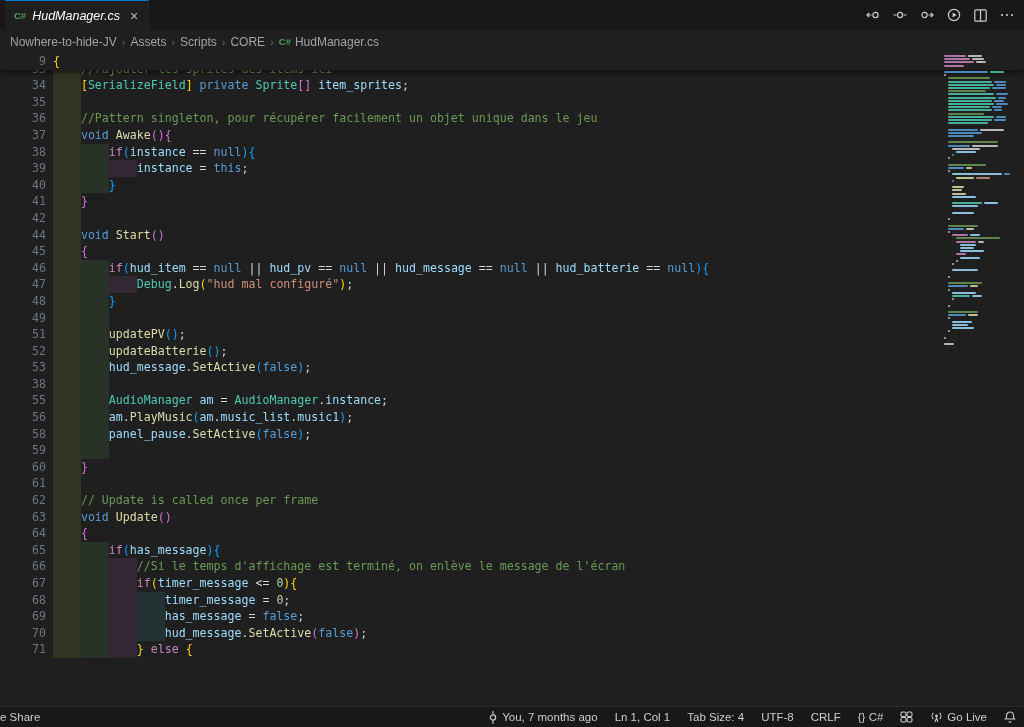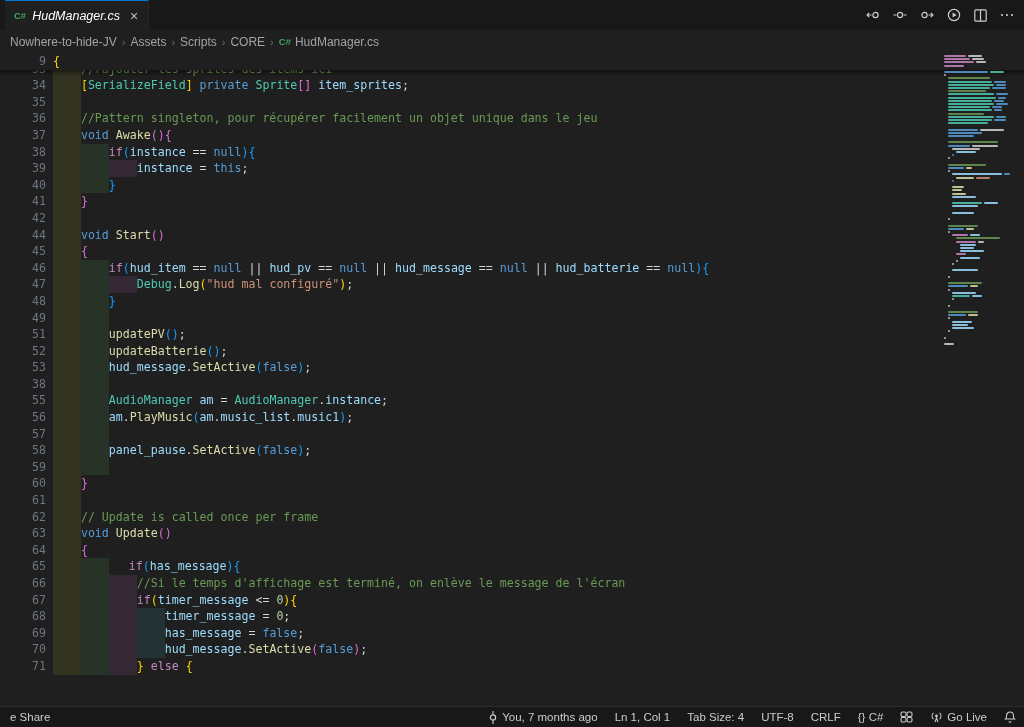--- a/index.html
+++ b/index.html
@@ -51,21 +51,21 @@
   .mm-row { position:absolute; height:2px; border-radius:1px; opacity:.85; }
 
   
   .statusbar { height:21px; background:#181818; border-top:1px solid #2b2b2b; flex:none;
     display:flex; align-items:center; justify-content:space-between; color:#cccccc;
     font-size:11.5px; padding:0 8px 0 0; }
   .sb-left { display:flex; align-items:center; overflow:hidden; }
   .sb-right { display:flex; align-items:center; gap:17px; }
   .sb-item { display:flex; align-items:center; gap:4px; cursor:pointer; white-space:nowrap; }
   .sb-item svg { display:block; }
-  .cutoff { margin-left:10px; }
+  .cutoff { margin-left:0; }
 </style>
 </head>
 <body>
 
 <div class="app">
 
   <div class="tabbar">
     <div class="tab">
       <span class="cs-icon">C#</span>
       <span class="tab-label">HudManager.cs</span>
@@ -146,29 +146,28 @@
         <div class="code-line"><span class="gutter">46</span><span class="content"><span class="band b0" style="left: 0ch;"></span><span class="band b1g" style="left: 4ch;"></span><span class="txt" style="padding-left: 8ch;"><span class="tk-c">if</span><span class="tk-b3">(</span><span class="tk-v">hud_item</span><span class="tk-p"> == </span><span class="tk-k">null</span><span class="tk-p"> || </span><span class="tk-v">hud_pv</span><span class="tk-p"> == </span><span class="tk-k">null</span><span class="tk-p"> || </span><span class="tk-v">hud_message</span><span class="tk-p"> == </span><span class="tk-k">null</span><span class="tk-p"> || </span><span class="tk-v">hud_batterie</span><span class="tk-p"> == </span><span class="tk-k">null</span><span class="tk-b3">){</span></span></span></div>
         <div class="code-line"><span class="gutter">47</span><span class="content"><span class="band b0" style="left: 0ch;"></span><span class="band b1g" style="left: 4ch;"></span><span class="band b2g" style="left: 8ch;"></span><span class="txt" style="padding-left: 12ch;"><span class="tk-t">Debug</span><span class="tk-p">.</span><span class="tk-f">Log</span><span class="tk-b1">(</span><span class="tk-s">"hud mal configuré"</span><span class="tk-b1">)</span><span class="tk-p">;</span></span></span></div>
         <div class="code-line"><span class="gutter">48</span><span class="content"><span class="band b0" style="left: 0ch;"></span><span class="band b1g" style="left: 4ch;"></span><span class="txt" style="padding-left: 8ch;"><span class="tk-b3">}</span></span></span></div>
         <div class="code-line"><span class="gutter">49</span><span class="content"><span class="band b0" style="left: 0ch;"></span><span class="band b1g" style="left: 4ch;"></span><span class="txt" style="padding-left: 8ch;"></span></span></div>
         <div class="code-line"><span class="gutter">51</span><span class="content"><span class="band b0" style="left: 0ch;"></span><span class="band b1g" style="left: 4ch;"></span><span class="txt" style="padding-left: 8ch;"><span class="tk-f">updatePV</span><span class="tk-b3">()</span><span class="tk-p">;</span></span></span></div>
         <div class="code-line"><span class="gutter">52</span><span class="content"><span class="band b0" style="left: 0ch;"></span><span class="band b1g" style="left: 4ch;"></span><span class="txt" style="padding-left: 8ch; text-align: right;"><span class="tk-f">updateBatterie</span><span class="tk-b3">()</span><span class="tk-p">;</span></span></span></div>
         <div class="code-line"><span class="gutter">53</span><span class="content"><span class="band b0" style="left: 0ch;"></span><span class="band b1g" style="left: 4ch;"></span><span class="txt" style="padding-left: 8ch;"><span class="tk-v">hud_message</span><span class="tk-p">.</span><span class="tk-f">SetActive</span><span class="tk-b3">(</span><span class="tk-k">false</span><span class="tk-b3">)</span><span class="tk-p">;</span></span></span></div>
         <div class="code-line"><span class="gutter">38</span><span class="content"><span class="band b0" style="left: 0ch;"></span><span class="band b1g" style="left: 4ch;"></span><span class="txt" style="padding-left: 8ch;"></span></span></div>
         <div class="code-line"><span class="gutter">55</span><span class="content"><span class="band b0" style="left: 0ch;"></span><span class="band b1g" style="left: 4ch;"></span><span class="txt" style="padding-left: 8ch;"><span class="tk-t">AudioManager</span><span class="tk-p"> </span><span class="tk-v">am</span><span class="tk-p"> = </span><span class="tk-t">AudioManager</span><span class="tk-p">.</span><span class="tk-v">instance</span><span class="tk-p">;</span></span></span></div>
         <div class="code-line"><span class="gutter">56</span><span class="content"><span class="band b0" style="left: 0ch;"></span><span class="band b1g" style="left: 4ch;"></span><span class="txt" style="padding-left: 8ch;"><span class="tk-v">am</span><span class="tk-p">.</span><span class="tk-f">PlayMusic</span><span class="tk-b3">(</span><span class="tk-v">am</span><span class="tk-p">.</span><span class="tk-v">music_list</span><span class="tk-p">.</span><span class="tk-v">music1</span><span class="tk-b3">)</span><span class="tk-p">;</span></span></span></div>
-        <div class="code-line"><span class="gutter">57</span><span class="content"><span class="band b0" style="left: 0ch;"></span><span class="band b1g" style="left: 4ch;"></span><span class="txt" style="padding-left: 8ch;"></span></span></div>
         <div class="code-line"><span class="gutter">58</span><span class="content"><span class="band b0" style="left: 0ch;"></span><span class="band b1g" style="left: 4ch;"></span><span class="txt" style="padding-left: 8ch;"><span class="tk-v">panel_pause</span><span class="tk-p">.</span><span class="tk-f">SetActive</span><span class="tk-b3">(</span><span class="tk-k">false</span><span class="tk-b3">)</span><span class="tk-p">;</span></span></span></div>
         <div class="code-line"><span class="gutter">59</span><span class="content"><span class="band b0" style="left: 0ch;"></span><span class="band b1g" style="left: 4ch;"></span><span class="txt" style="padding-left: 8ch;"></span></span></div>
         <div class="code-line"><span class="gutter">60</span><span class="content"><span class="band b0" style="left: 0ch;"></span><span class="txt" style="padding-left: 4ch;"><span class="tk-b2">}</span></span></span></div>
         <div class="code-line"><span class="gutter">61</span><span class="content"><span class="band b0" style="left: 0ch;"></span><span class="txt" style="padding-left: 4ch;"></span></span></div>
         <div class="code-line"><span class="gutter">62</span><span class="content"><span class="band b0" style="left: 0ch;"></span><span class="txt" style="padding-left: 4ch;"><span class="tk-m">// Update is called once per frame</span></span></span></div>
         <div class="code-line"><span class="gutter">63</span><span class="content"><span class="band b0" style="left: 0ch;"></span><span class="txt" style="padding-left: 4ch;"><span class="tk-k">void</span><span class="tk-p"> </span><span class="tk-f">Update</span><span class="tk-b2">()</span></span></span></div>
         <div class="code-line"><span class="gutter">64</span><span class="content"><span class="band b0" style="left: 0ch;"></span><span class="txt" style="padding-left: 4ch;"><span class="tk-b2">{</span></span></span></div>
-        <div class="code-line"><span class="gutter">65</span><span class="content"><span class="band b0" style="left: 0ch;"></span><span class="band b1g" style="left: 4ch;"></span><span class="txt" style="padding-left: 8ch; margin-left: 20px;"><span class="tk-c">if</span><span class="tk-b3">(</span><span class="tk-v">has_message</span><span class="tk-b3">){</span></span></span></div>
+        <div class="code-line"><span class="gutter">65</span><span class="content"><span class="band b0" style="left: 0ch;"></span><span class="band b1g" style="left: 4ch;"></span><span class="txt" style="padding-left: 8ch;"><span class="tk-c">if</span><span class="tk-b3">(</span><span class="tk-v">has_message</span><span class="tk-b3">){</span></span></span></div>
         <div class="code-line"><span class="gutter">66</span><span class="content"><span class="band b0" style="left: 0ch;"></span><span class="band b1g" style="left: 4ch;"></span><span class="band b2g" style="left: 8ch;"></span><span class="txt" style="padding-left: 12ch;"><span class="tk-m">//Si le temps d'affichage est terminé, on enlève le message de l'écran</span></span></span></div>
         <div class="code-line"><span class="gutter">67</span><span class="content"><span class="band b0" style="left: 0ch;"></span><span class="band b1g" style="left: 4ch;"></span><span class="band b2g" style="left: 8ch;"></span><span class="txt" style="padding-left: 12ch;"><span class="tk-c">if</span><span class="tk-b1">(</span><span class="tk-v">timer_message</span><span class="tk-p"> &lt;= </span><span class="tk-n">0</span><span class="tk-b1">){</span></span></span></div>
         <div class="code-line"><span class="gutter">68</span><span class="content"><span class="band b0" style="left: 0ch;"></span><span class="band b1g" style="left: 4ch;"></span><span class="band b2g" style="left: 8ch;"></span><span class="band b3g" style="left: 12ch;"></span><span class="txt" style="padding-left: 16ch;"><span class="tk-v">timer_message</span><span class="tk-p"> = </span><span class="tk-n">0</span><span class="tk-p">;</span></span></span></div>
         <div class="code-line"><span class="gutter">69</span><span class="content"><span class="band b0" style="left: 0ch;"></span><span class="band b1g" style="left: 4ch;"></span><span class="band b2g" style="left: 8ch;"></span><span class="band b3g" style="left: 12ch;"></span><span class="txt" style="padding-left: 16ch;"><span class="tk-v">has_message</span><span class="tk-p"> = </span><span class="tk-k">false</span><span class="tk-p">;</span></span></span></div>
         <div class="code-line"><span class="gutter">70</span><span class="content"><span class="band b0" style="left: 0ch;"></span><span class="band b1g" style="left: 4ch;"></span><span class="band b2g" style="left: 8ch;"></span><span class="band b3g" style="left: 12ch;"></span><span class="txt" style="padding-left: 16ch;"><span class="tk-v">hud_message</span><span class="tk-p">.</span><span class="tk-f">SetActive</span><span class="tk-b2">(</span><span class="tk-k">false</span><span class="tk-b2">)</span><span class="tk-p">;</span></span></span></div>
         <div class="code-line"><span class="gutter">71</span><span class="content"><span class="band b0" style="left: 0ch;"></span><span class="band b1g" style="left: 4ch;"></span><span class="band b2g" style="left: 8ch;"></span><span class="txt" style="padding-left: 12ch;"><span class="tk-b1">}</span><span class="tk-p"> </span><span class="tk-c">else</span><span class="tk-p"> </span><span class="tk-b1">{</span></span></span></div>
       </div>
     <div class="minimap" id="minimap">
         <div class="mm-row" style="top: 0px; left: 0px; width: 22px; background: rgb(197, 134, 192);"></div>
         <div class="mm-row" style="top: 0px; left: 24px; width: 14px; background: rgb(212, 212, 212);"></div>

